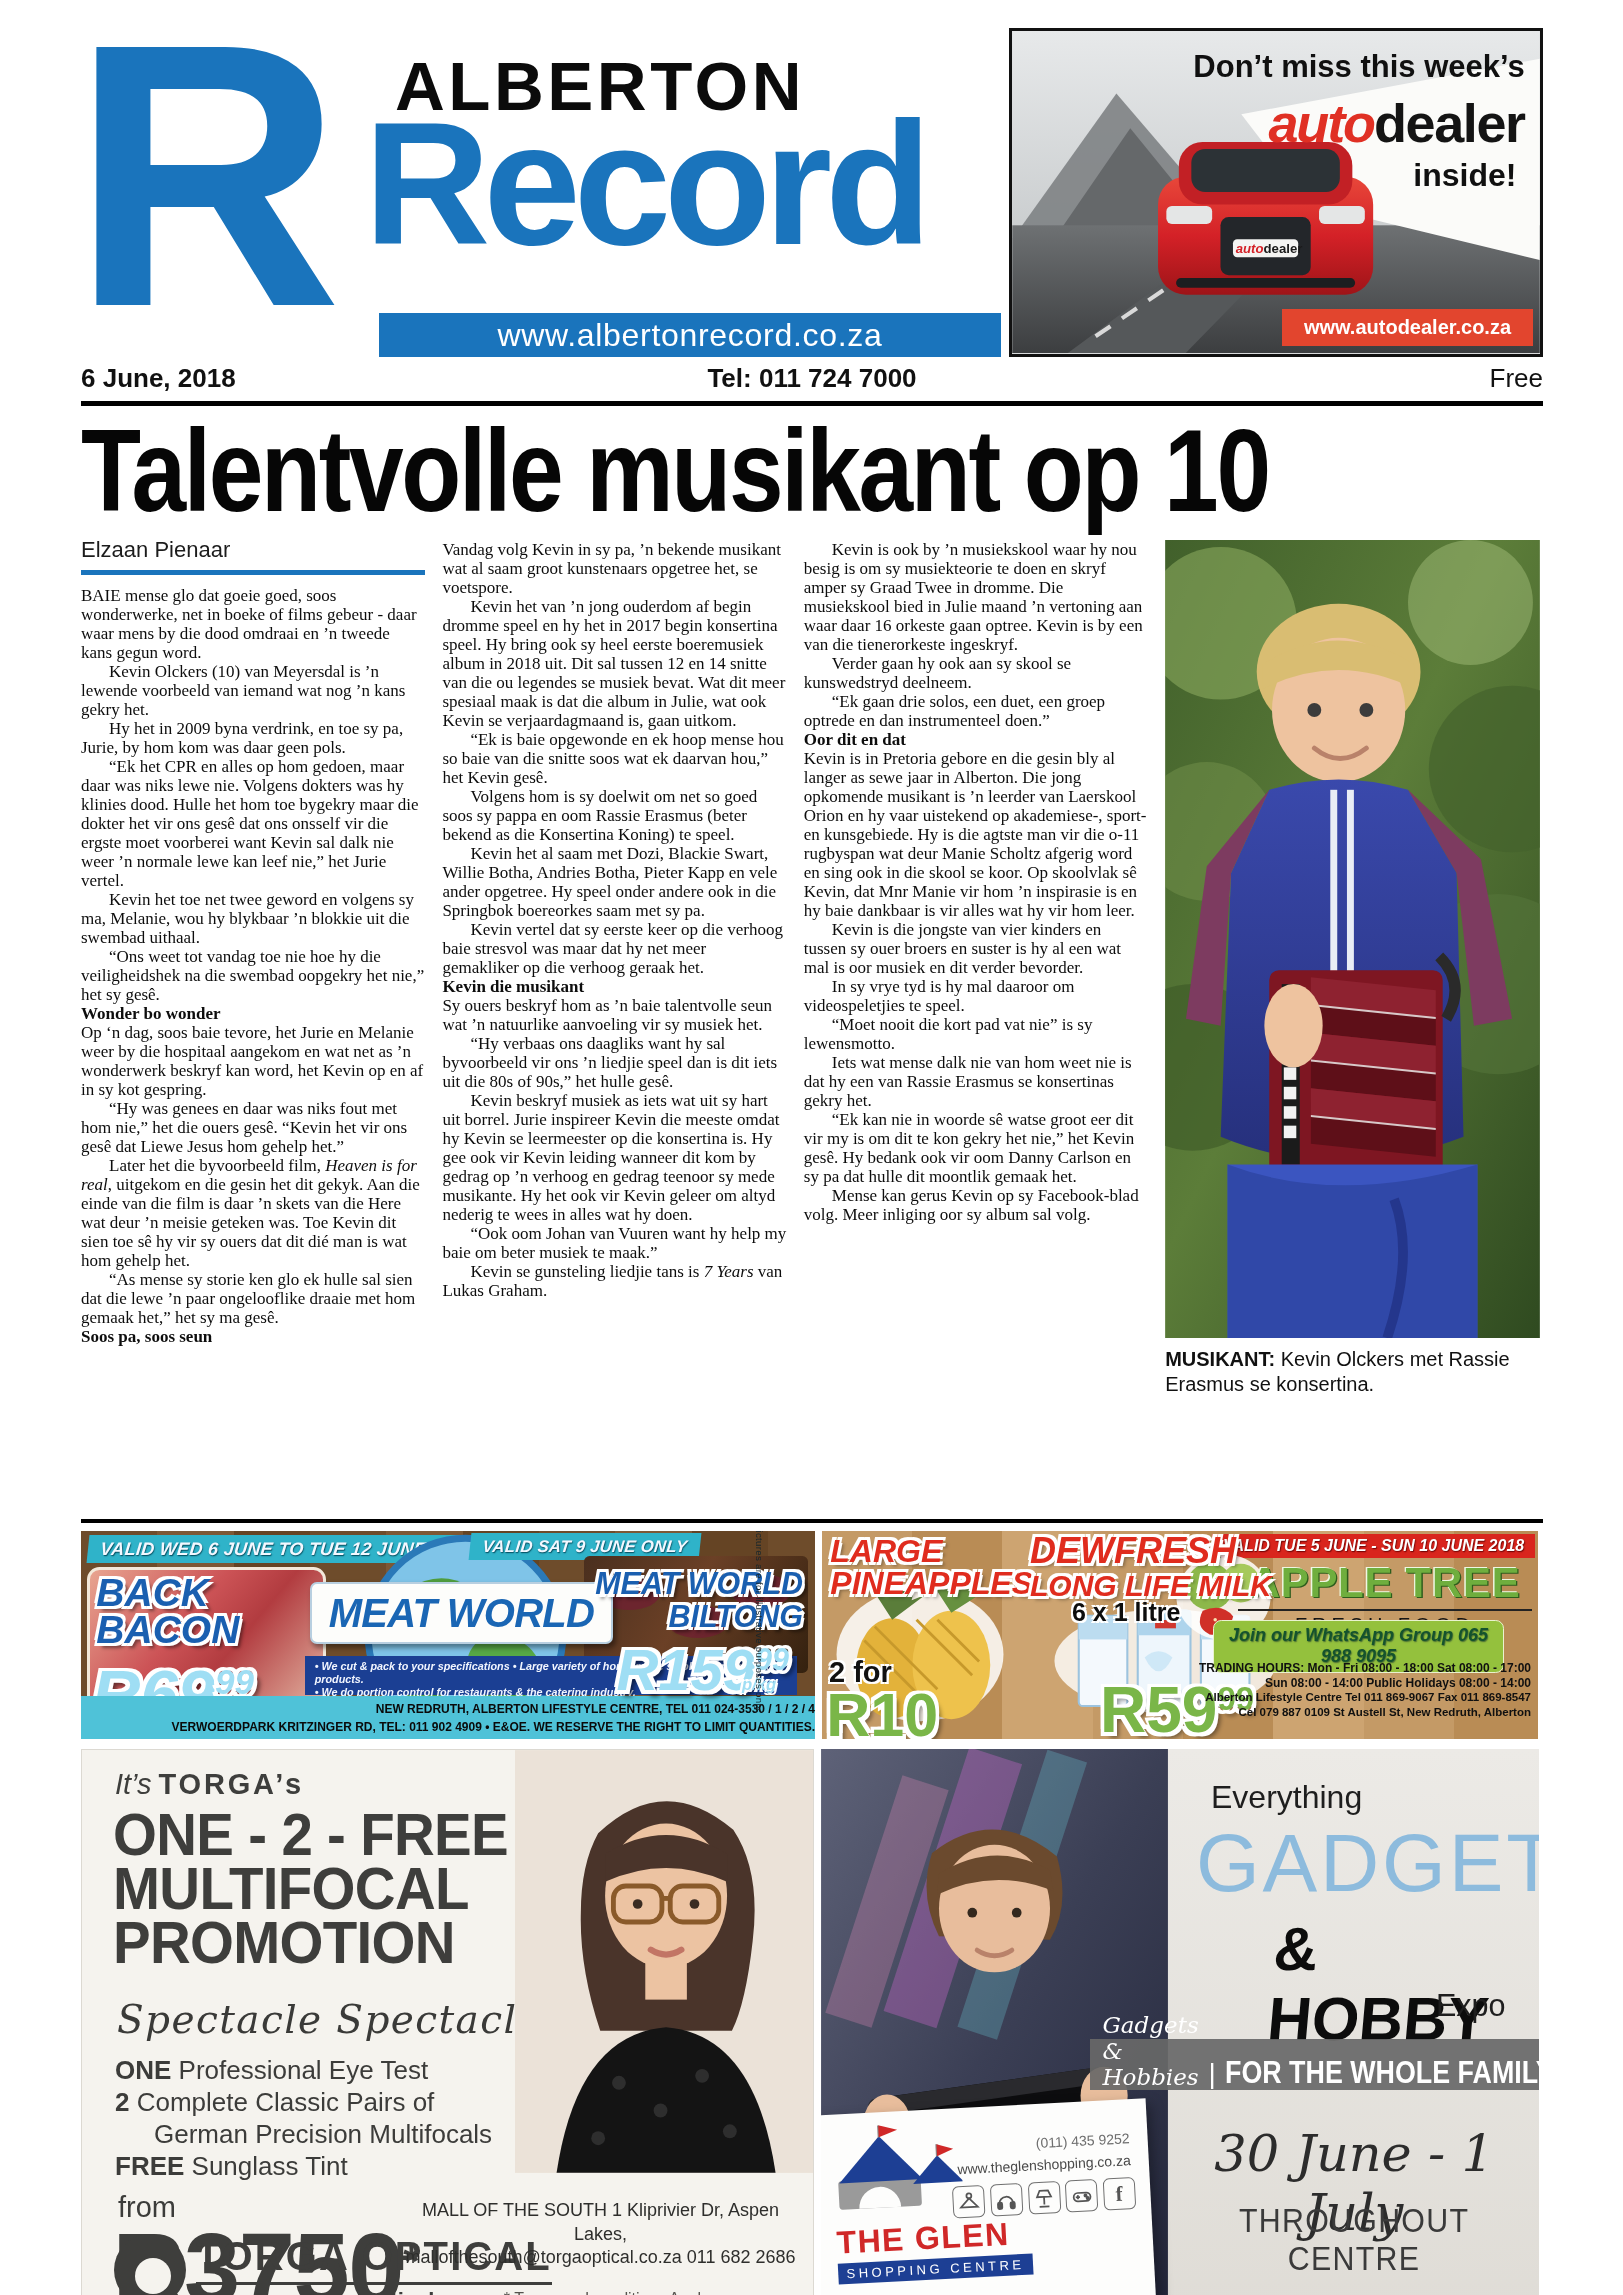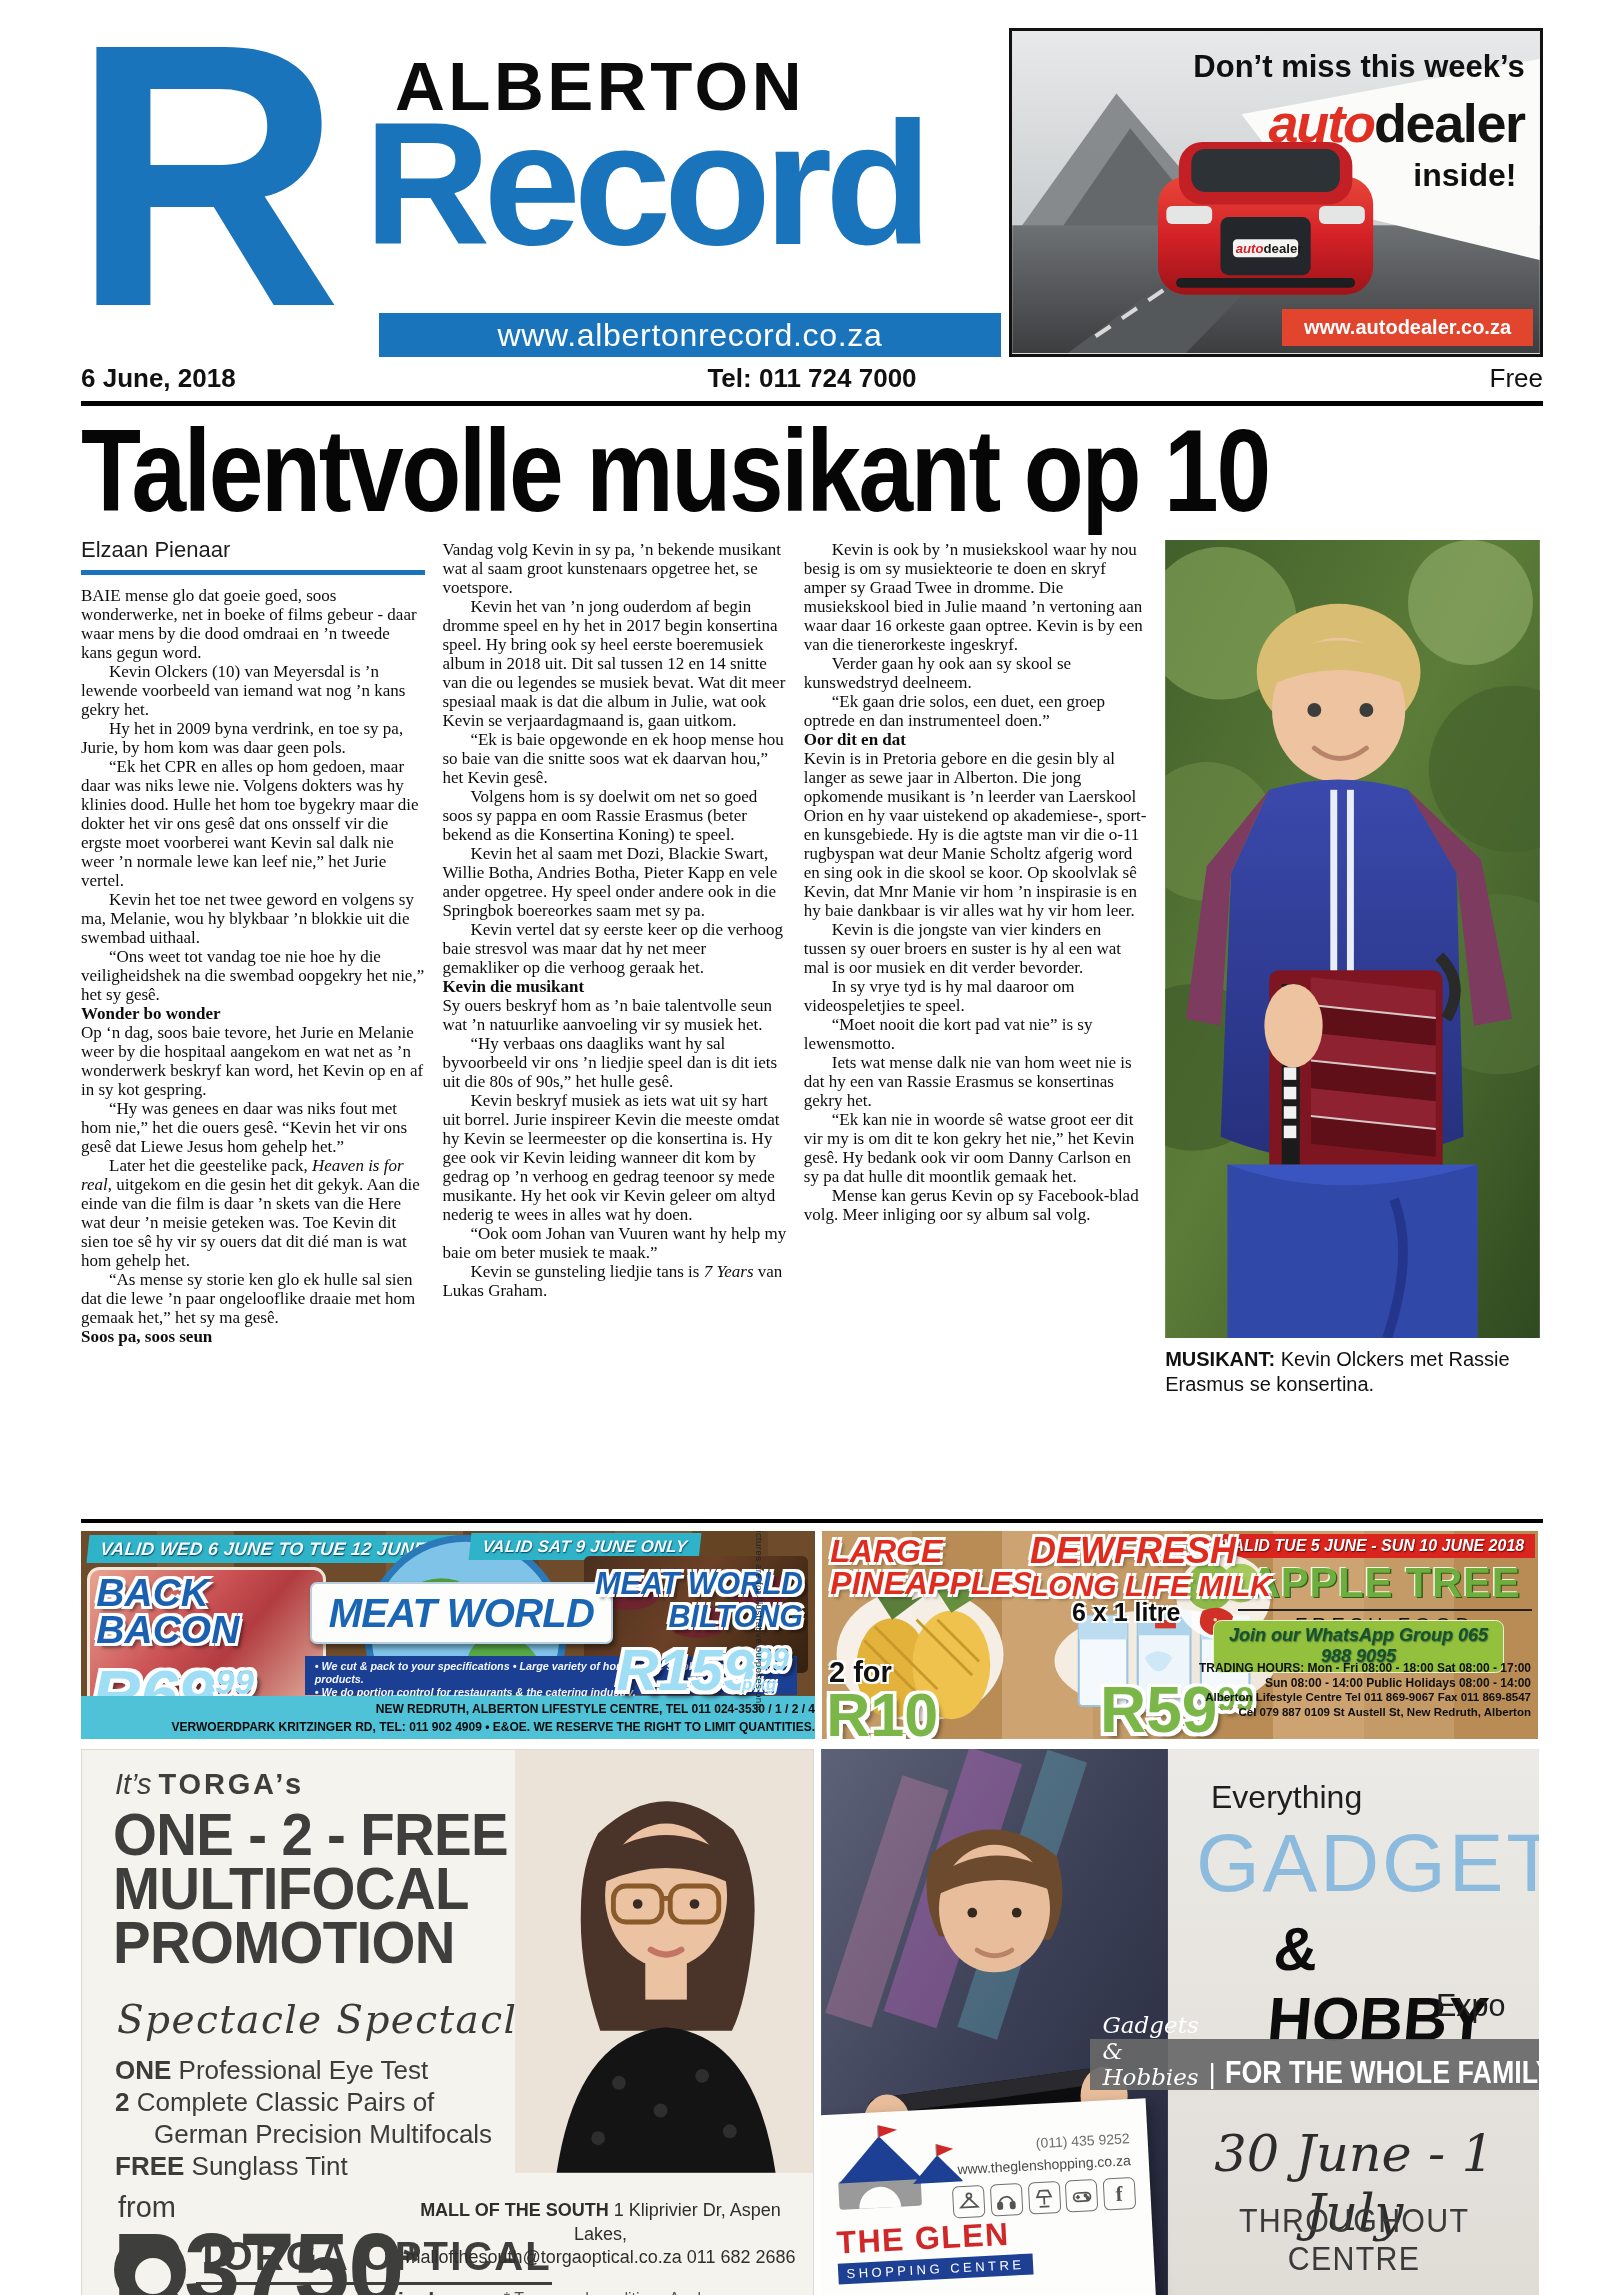--- a/index.html
+++ b/index.html
@@ -141,21 +141,21 @@
   .tg-from { position:absolute; left:36px; top:441px; font-size:29px; color:#3c3c3a; }
   .tg-price { position:absolute; left:30.5px; top:461px; font-size:101px; font-weight:800; color:#3e3e3c; letter-spacing:-1.4px; }
   .tg-price sup { font-size:42px; vertical-align:28px; }
   .tg-logo-row { position:absolute; left:32px; bottom:7px; display:flex; align-items:flex-start; gap:9.7px; z-index:3; }
   .tg-ring { width:72px; height:72px; border-radius:50%; background:#3e3e3c; position:relative; }
   .tg-ring::after { content:""; position:absolute; left:21px; top:23.6px; width:36px; height:36px; border-radius:50%; background:#f5f3ee; }
   .tg-logo-txt .t1 { font-size:40px; font-weight:700; letter-spacing:2.1px; color:#3e3e3c; border-bottom:3.5px solid #3e3e3c; padding-bottom:2.8px; }
   .tg-logo-txt .t2 { font-size:22px; font-weight:700; color:#3e3e3c; text-align:center; margin-top:2.8px; }
   .tg-photo { position:absolute; right:0; top:0; }
   .tg-mall { position:absolute; right:7px; bottom:51px; width:411px; text-align:center; font-size:18px; line-height:23.6px; color:#2e2e2c; z-index:3; }
-  .tg-mall b { font-weight:700; }
+  .tg-mall b { font-weight:400; }
   .tg-terms { position:absolute; right:104px; bottom:12.5px; font-size:16px; color:#55534e; z-index:3; }
 
   .gadget { position:relative; width:718px; height:573px; background:#e9e6e1; overflow:hidden; }
   .gd-photo { position:absolute; left:0; top:0; }
   .gd-panel { position:absolute; left:347px; right:0; top:0; bottom:0; background:linear-gradient(180deg,#eceae6,#dfdcd6); }
   .gd-everything { position:absolute; left:390px; top:30.5px; font-size:32px; color:#1e1e1e; z-index:2; }
   .gd-gadget { position:absolute; left:375px; top:67px; font-size:82px; color:#8dbbdd; letter-spacing:2.8px; z-index:2; }
   .gd-hobby { position:absolute; left:450px; top:165px; font-size:61px; font-weight:800; color:#0c0c0c; transform:skewX(-5deg); z-index:2; }
   .gd-expo { position:absolute; left:615px; top:239px; font-size:30.5px; color:#1e1e1e; z-index:2; }
   .gd-banner { position:absolute; left:269px; right:0; top:290px; height:51px; background:rgba(104,104,104,.92); z-index:3;
@@ -253,21 +253,21 @@
       <div>
           <p class="pf"><span>BAIE mense glo dat goeie goed, soos wonderwerke, net in boeke of films gebeur - daar waar mens by die dood omdraai en ’n tweede kans gegun word.</span></p>
           <p class="p"><span>Kevin Olckers (10) van Meyersdal is ’n lewende voorbeeld van iemand wat nog ’n kans gekry het.</span></p>
           <p class="p"><span>Hy het in 2009 byna verdrink, en toe sy pa, Jurie, by hom kom was daar geen pols.</span></p>
           <p class="p"><span>“Ek het CPR en alles op hom gedoen, maar daar was niks lewe nie. Volgens dokters was hy klinies dood. Hulle het hom toe bygekry maar die dokter het vir ons gesê dat ons onsself vir die ergste moet voorberei want Kevin sal dalk nie weer ’n normale lewe kan leef nie,” het Jurie vertel.</span></p>
           <p class="p"><span>Kevin het toe net twee geword en volgens sy ma, Melanie, wou hy blykbaar ’n blokkie uit die swembad uithaal.</span></p>
           <p class="p"><span>“Ons weet tot vandag toe nie hoe hy die veiligheidshek na die swembad oopgekry het nie,” het sy gesê.</span></p>
           <p class="sub"><span>Wonder bo wonder</span></p>
           <p class="pf"><span>Op ‘n dag, soos baie tevore, het Jurie en Melanie weer by die hospitaal aangekom en wat net as ’n wonderwerk beskryf kan word, het Kevin op en af in sy kot gespring.</span></p>
           <p class="p"><span>“Hy was genees en daar was niks fout met hom nie,” het die ouers gesê. “Kevin het vir ons gesê dat Liewe Jesus hom gehelp het.”</span></p>
-          <p class="p"><span>Later het die geestelike pack, </span><span class="ital">Heaven is for real</span><span>, uitgekom en die gesin het dit gekyk. Aan die einde van die film is daar ’n skets van die Here wat deur ’n meisie geteken was. Toe Kevin dit sien toe sê hy vir sy ouers dat dit dié man is wat hom gehelp het.</span></p>
+          <p class="p"><span>Later het die byvoorbeeld film, </span><span class="ital">Heaven is for real</span><span>, uitgekom en die gesin het dit gekyk. Aan die einde van die film is daar ’n skets van die Here wat deur ’n meisie geteken was. Toe Kevin dit sien toe sê hy vir sy ouers dat dit dié man is wat hom gehelp het.</span></p>
           <p class="p"><span>“As mense sy storie ken glo ek hulle sal sien dat die lewe ’n paar ongelooflike draaie met hom gemaak het,” het sy ma gesê.</span></p>
           <p class="sub"><span>Soos pa, soos seun</span></p>
         </div>
     </div>
     <div class="col">
         <p class="pf"><span>Vandag volg Kevin in sy pa, ’n bekende musikant wat al saam groot kunstenaars opgetree het, se voetspore.</span></p>
         <p class="p"><span>Kevin het van ’n jong ouderdom af begin dromme speel en hy het in 2017 begin konsertina speel. Hy bring ook sy heel eerste boeremusiek album in 2018 uit. Dit sal tussen 12 en 14 snitte van die ou legendes se musiek bevat. Wat dit meer spesiaal maak is dat die album in Julie, wat ook Kevin se verjaardagmaand is, gaan uitkom.</span></p>
         <p class="p"><span>“Ek is baie opgewonde en ek hoop mense hou so baie van die snitte soos wat ek daarvan hou,” het Kevin gesê.</span></p>
         <p class="p"><span>Volgens hom is sy doelwit om net so goed soos sy pappa en oom Rassie Erasmus (beter bekend as die Konsertina Koning) te speel.</span></p>
         <p class="p"><span>Kevin het al saam met Dozi, Blackie Swart, Willie Botha, Andries Botha, Pieter Kapp en vele ander opgetree. Hy speel onder andere ook in die Springbok boereorkes saam met sy pa.</span></p>

